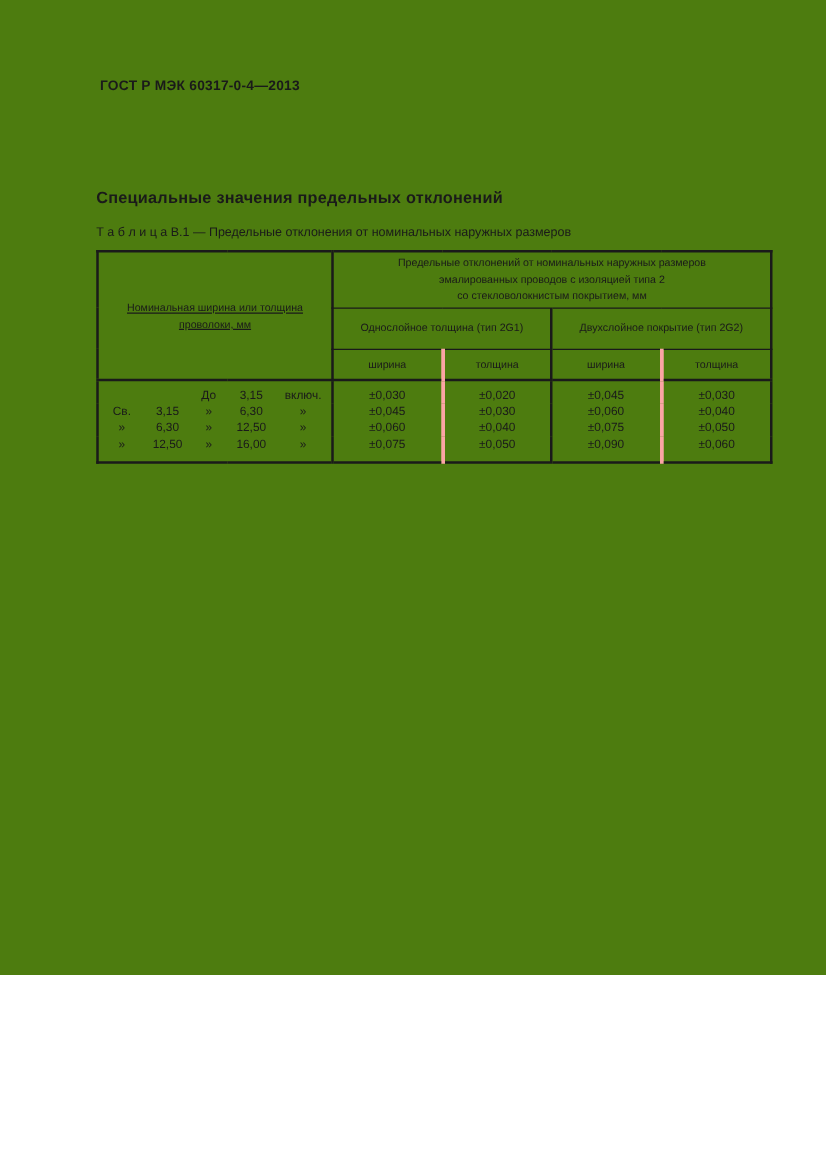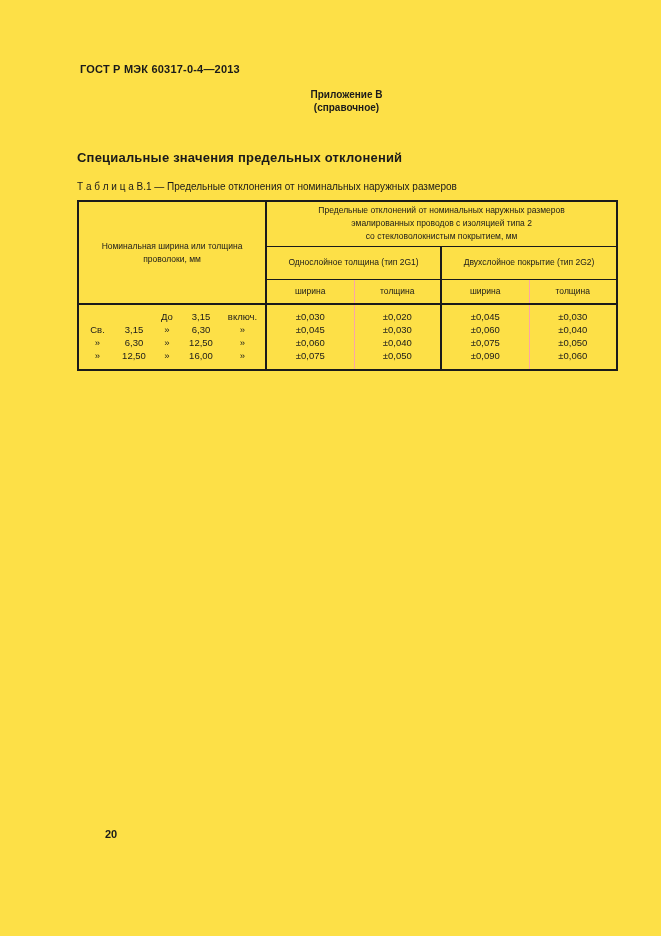--- a/index.html
+++ b/index.html
@@ -1,21 +1,21 @@
 <!DOCTYPE html>
 <html><head>
 <meta charset="utf-8">
 <style>
   * { margin:0; padding:0; box-sizing:border-box; }
   html,body { background:#ffffff; }
   body { font-family:"Liberation Sans", sans-serif; color:#1a1a1a; }
   .page {
     position:relative;
-    width:661px; height:936px;
-    background:#fde047;
+    width:661px; height:780px;
+    background:#4d7c0f;
     overflow:hidden;
   }
   .doc-number {
     position:absolute; left:80px; top:63px;
     font-size:11px; font-weight:bold; letter-spacing:.2px;
     white-space:nowrap;
   }
   .annex-block {
     position:absolute; left:77px; top:89px; width:539px;
     text-align:center; font-size:10px; font-weight:bold; line-height:12.5px;
@@ -35,46 +35,42 @@
     width:539px;
     border-collapse:collapse; table-layout:fixed;
     border:2px solid #1a1a1a;
   }
   .gost-table th, .gost-table td {
     font-weight:normal; text-align:center; vertical-align:middle;
     font-size:8.5px; line-height:13px; color:#1a1a1a;
     overflow:hidden;
   }
   .b-r-thick { border-right:2px solid #1a1a1a; }
-  .b-r-thin  { border-right:1px solid #fca5a5; }
+  .b-r-thin  { border-right:3px solid #fca5a5; }
   .b-b-thick { border-bottom:2px solid #1a1a1a; }
   .b-b-thin  { border-bottom:1px solid #1a1a1a; }
-  .left-head { padding:0 16px; }
+  .left-head { padding:0 16px;text-decoration:underline; }
   .span-head { height:45px; }
   .row-groups th { height:33px; }
   .row-subs th { height:25px; }
   .body-row td { font-size:9.5px; line-height:13px; height:13px;margin-top:16px; }
   .body-row.first td { padding-top:5px; height:18px; }
   .body-row.last td { padding-bottom:7px; height:20px; }
   .page-number {
     position:absolute; left:78px; top:828px;
     font-size:11px; font-weight:bold;margin-left:27px;
   }
 </style>
 </head>
 <body>
 
 <div class="page">
 
   <div class="doc-number">ГОСТ Р МЭК 60317-0-4—2013</div>
 
-  <div class="annex-block">
-    <div>Приложение В</div>
-    <div>(справочное)</div>
-  </div>
 
   <div class="doc-title">Специальные значения предельных отклонений</div>
 
   <div class="table-caption">Т а б л и ц а  В.1 — Предельные отклонения от номинальных наружных размеров</div>
 
   <table class="gost-table">
     <colgroup>
       <col style="width:38px">
         <col style="width:36px">
         <col style="width:30px">

